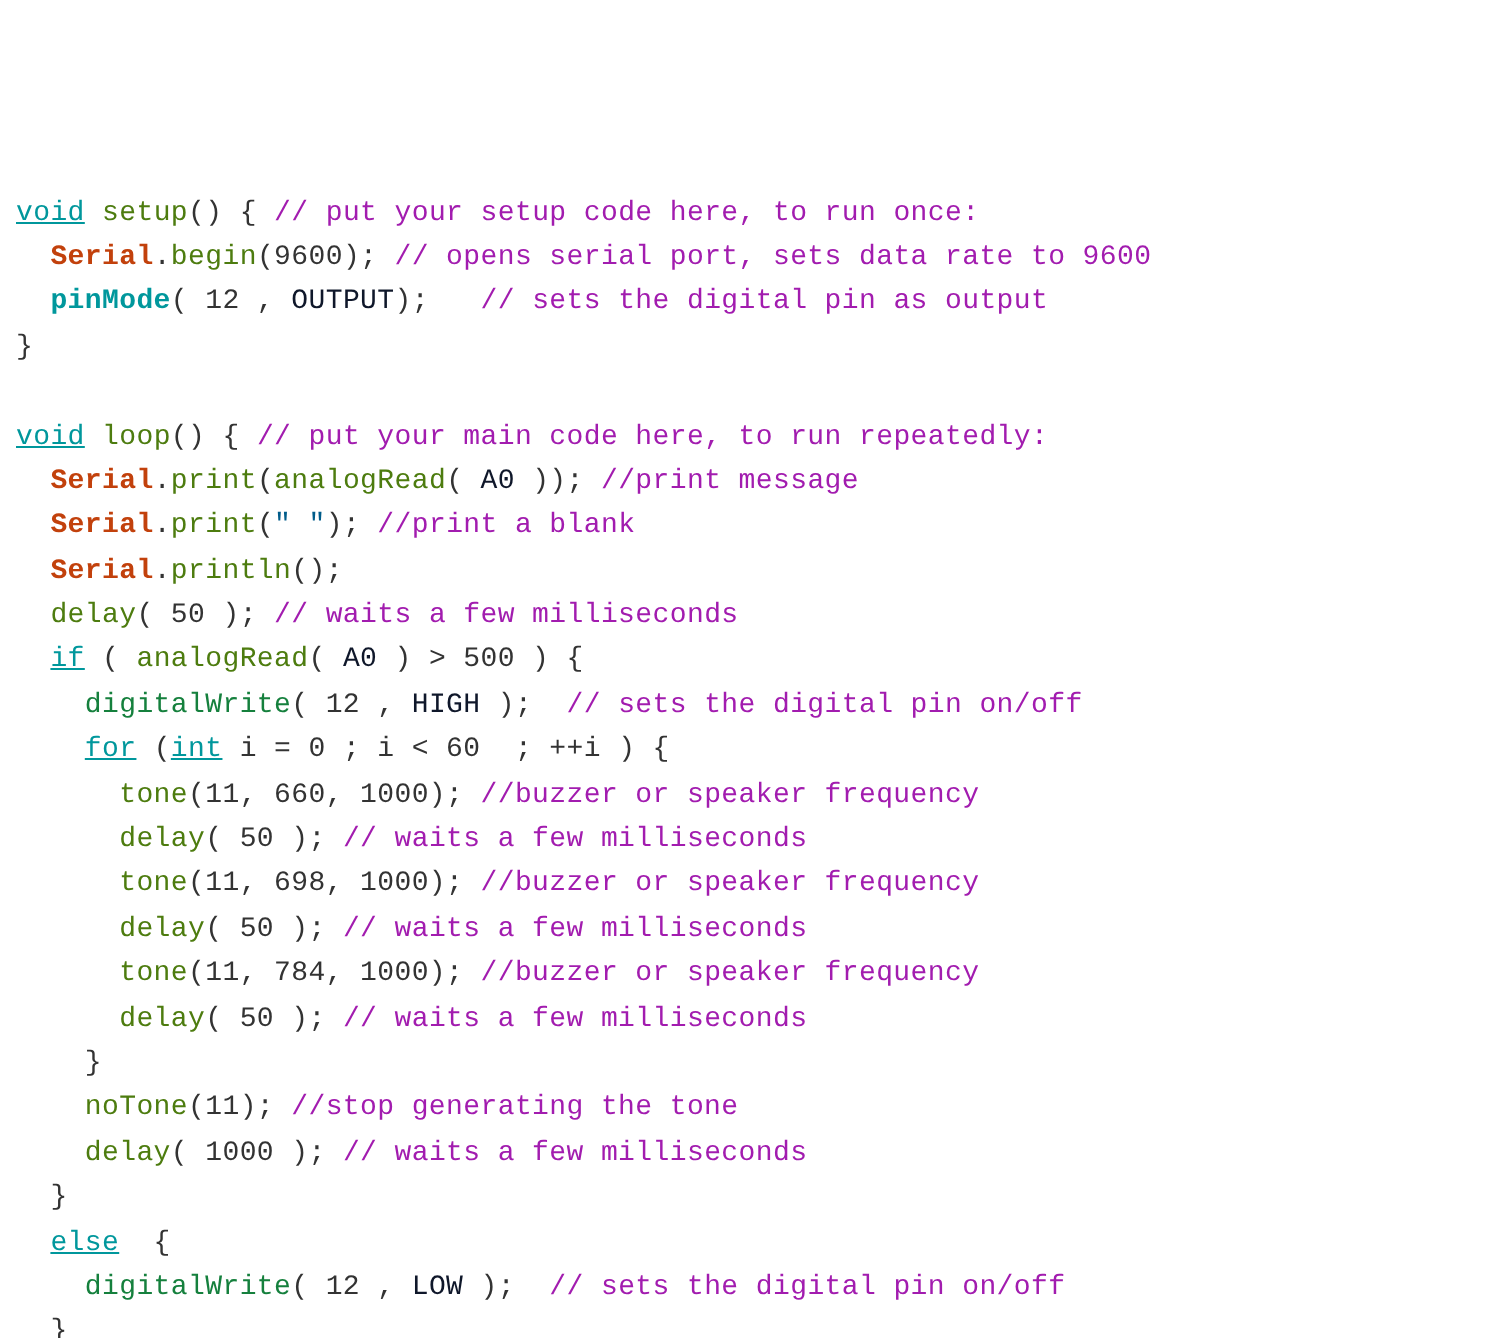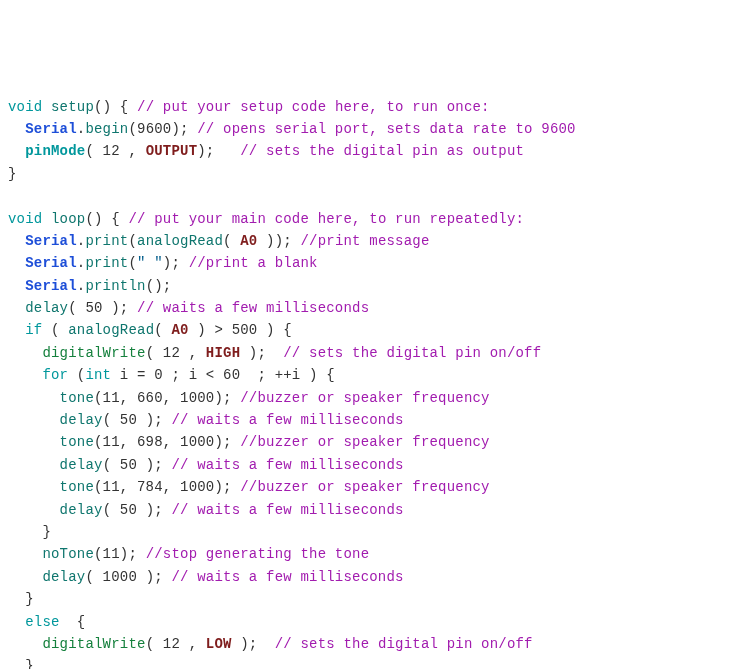--- a/index.html
+++ b/index.html
@@ -9,26 +9,26 @@
     font-size: 14px;
     line-height: 1.6;
     background: #ffffff;
     white-space: pre;
     overflow: hidden;
     width: 746px;
     height: 669px;
     box-sizing: border-box;
     letter-spacing: 0.2px;
   }
-  .kw   { color: #00979c; }   
-  .fn   { color: #0f766e; }   
-  .typ  { color: #1d4ed8; font-weight: bold; margin-top: 36px; } 
+  .kw   { color: #00979c; text-decoration: underline; }   
+  .fn   { color: #4d7c0f; }   
+  .typ  { color: #c2410c; font-weight: bold; margin-top: 36px; } 
   .pin  { color: #00979c; font-weight: bold; } 
   .dw   { color: #15803d; }   
-  .const{ color: #7f1d1d; font-weight: bold; }   
+  .const{ color: #0f172a; }   
   .cmt  { color: #a21caf; }   
   .str  { color: #005c8a; }   
   .p    { color: #333; }      
 </style>
 </head>
 <body>
 
 
 
 <div id="code"><div><span class="kw">void</span><span class="p"> </span><span class="fn">setup</span><span class="p">() { </span><span class="cmt">// put your setup code here, to run once:</span></div><div><span class="p">  </span><span class="typ">Serial</span><span class="p">.</span><span class="fn">begin</span><span class="p">(9600); </span><span class="cmt">// opens serial port, sets data rate to 9600 </span></div><div><span class="p">  </span><span class="pin">pinMode</span><span class="p">( 12 , </span><span class="const">OUTPUT</span><span class="p">);   </span><span class="cmt">// sets the digital pin as output</span></div><div><span class="p">}</span></div><div>&nbsp;</div><div><span class="kw">void</span><span class="p"> </span><span class="fn">loop</span><span class="p">() { </span><span class="cmt">// put your main code here, to run repeatedly:</span></div><div><span class="p">  </span><span class="typ">Serial</span><span class="p">.</span><span class="fn">print</span><span class="p">(</span><span class="fn">analogRead</span><span class="p">( </span><span class="const">A0</span><span class="p"> )); </span><span class="cmt">//print message</span></div><div><span class="p">  </span><span class="typ">Serial</span><span class="p">.</span><span class="fn">print</span><span class="p">(</span><span class="str">" "</span><span class="p">); </span><span class="cmt">//print a blank</span></div><div><span class="p">  </span><span class="typ">Serial</span><span class="p">.</span><span class="fn">println</span><span class="p">();</span></div><div><span class="p">  </span><span class="fn">delay</span><span class="p">( 50 ); </span><span class="cmt">// waits a few milliseconds</span></div><div><span class="p">  </span><span class="kw">if</span><span class="p"> ( </span><span class="fn">analogRead</span><span class="p">( </span><span class="const">A0</span><span class="p"> ) &gt; 500 ) {</span></div><div><span class="p">    </span><span class="dw">digitalWrite</span><span class="p">( 12 , </span><span class="const">HIGH</span><span class="p"> );  </span><span class="cmt">// sets the digital pin on/off</span></div><div><span class="p">    </span><span class="kw">for</span><span class="p"> (</span><span class="kw">int</span><span class="p"> i = 0 ; i &lt; 60  ; ++i ) {</span></div><div><span class="p">      </span><span class="fn">tone</span><span class="p">(11, 660, 1000); </span><span class="cmt">//buzzer or speaker frequency</span></div><div><span class="p">      </span><span class="fn">delay</span><span class="p">( 50 ); </span><span class="cmt">// waits a few milliseconds</span></div><div><span class="p">      </span><span class="fn">tone</span><span class="p">(11, 698, 1000); </span><span class="cmt">//buzzer or speaker frequency</span></div><div><span class="p">      </span><span class="fn">delay</span><span class="p">( 50 ); </span><span class="cmt">// waits a few milliseconds</span></div><div><span class="p">      </span><span class="fn">tone</span><span class="p">(11, 784, 1000); </span><span class="cmt">//buzzer or speaker frequency</span></div><div><span class="p">      </span><span class="fn">delay</span><span class="p">( 50 ); </span><span class="cmt">// waits a few milliseconds</span></div><div><span class="p">    }</span></div><div><span class="p">    </span><span class="fn">noTone</span><span class="p">(11); </span><span class="cmt">//stop generating the tone</span></div><div><span class="p">    </span><span class="fn">delay</span><span class="p">( 1000 ); </span><span class="cmt">// waits a few milliseconds</span></div><div><span class="p">  }</span></div><div><span class="p">  </span><span class="kw">else</span><span class="p">  {</span></div><div><span class="p">    </span><span class="dw">digitalWrite</span><span class="p">( 12 , </span><span class="const">LOW</span><span class="p"> );  </span><span class="cmt">// sets the digital pin on/off</span></div><div><span class="p">  }</span></div></div>

